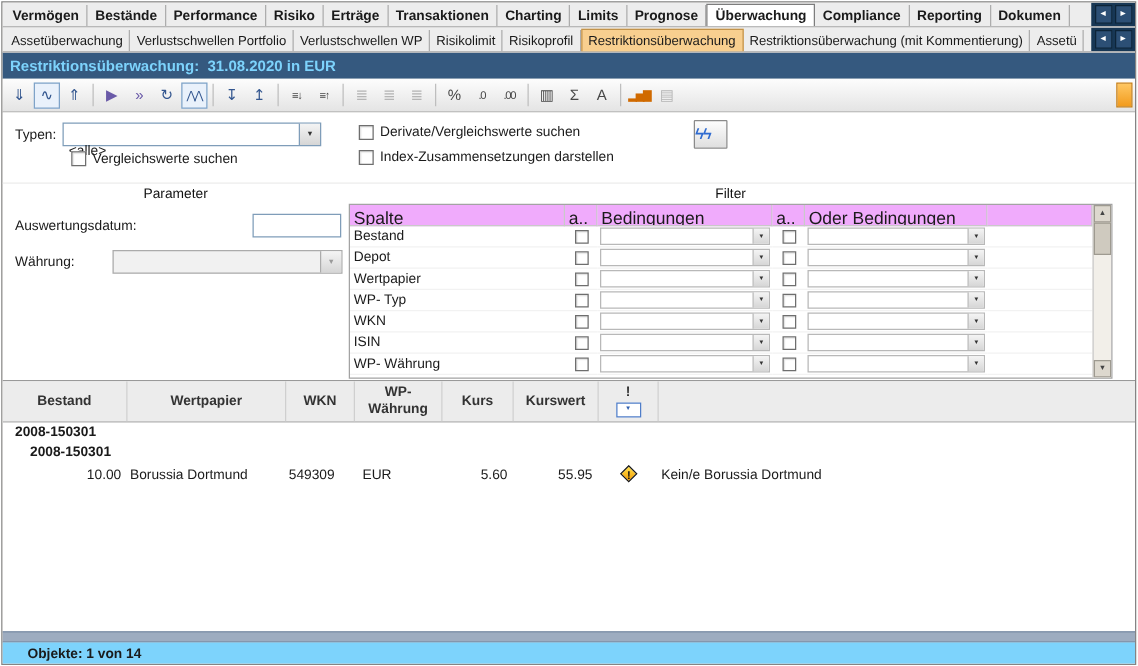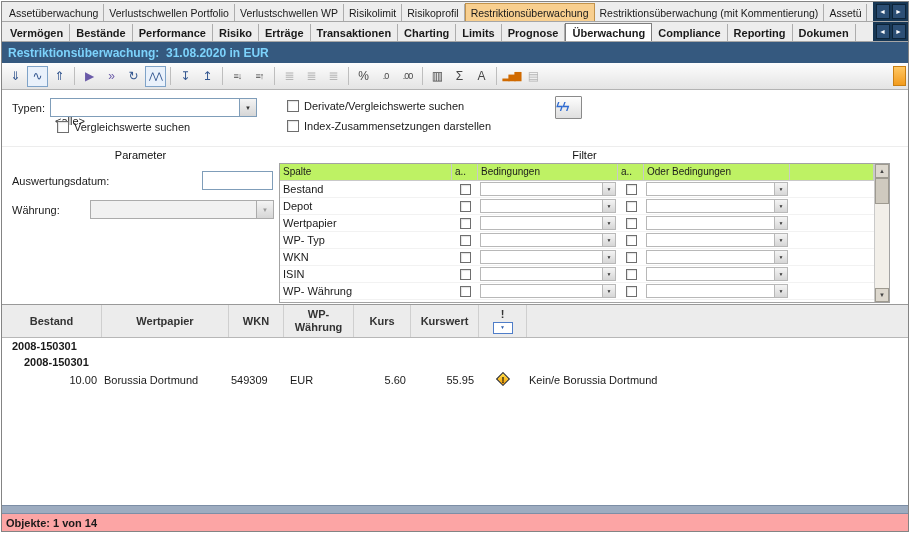--- a/index.html
+++ b/index.html
@@ -60,22 +60,22 @@
   
   .panels{flex:none;position:relative;height:158px;background:#fff;font-size:11px;border-top:1px solid #EDEDED;}
   .panel-title{position:absolute;top:2px;text-align:center;font-size:11px;color:#111;}
   .plabel{position:absolute;font-size:11px;}
   .txt{position:absolute;height:19px;border:1px solid #7F9DB9;background:#fff;
     font-family:"Liberation Sans",sans-serif;font-size:11px;padding:0 3px;}
   .ftable{position:absolute;left:277px;top:16px;width:611px;height:140px;
     border:1px solid #A3A3A3;background:#fff;overflow:hidden;}
   .fgrid{display:grid;grid-template-columns:172px 26px 140px 26px 146px 1fr;
     grid-auto-rows:17px;margin-right:15px;}
-  .fh{background:#bef264;border-right:1px solid #C9C9C9;border-bottom:1px solid #C9C9C9;
-    padding:2px 3px 0 3px;font-size:10px;overflow:hidden;white-space:nowrap;}
+  .fh{background:#f0abfc;border-right:1px solid #C9C9C9;border-bottom:1px solid #C9C9C9;
+    padding:2px 3px 0 3px;font-size:14px;overflow:hidden;white-space:nowrap;}
   .fc{border-bottom:1px solid #F2F2F2;display:flex;align-items:center;overflow:hidden;}
   .flabel{padding-left:3px;}
   .fcb{justify-content:center;}
   .fcb .box{width:11px;height:11px;}
   .mini-combo{position:relative;flex:1;height:14px;margin:1px 2px;background:#fff;border:1px solid #B8B8B8;}
   .mini-combo .combo-btn{width:13px;border-left:1px solid #B8B8B8;font-size:5px;}
   .fscroll{position:absolute;right:0;top:0;bottom:0;width:15px;background:#F2EFE9;
     border-left:1px solid #C9C9C9;display:flex;flex-direction:column;}
   .scb{height:14px;background:#DDD8CE;border:1px solid #9E9A90;color:#444;font-size:6px;
     display:flex;align-items:center;justify-content:center;flex:none;}
@@ -99,42 +99,27 @@
   .dc.num{text-align:right;padding-right:5px;}
   .dc.pad6{padding-left:6px;}
   .dc.center{display:flex;justify-content:center;}
   .diamond-wrap{position:relative;width:15px;height:15px;}
   .diamond{position:absolute;left:2px;top:2px;width:10px;height:10px;transform:rotate(45deg);
     background:linear-gradient(135deg,#FFE14D,#F59B00);border:1px solid #1A1A1A;}
   .diamond-ex{position:absolute;left:0;top:0;width:15px;height:16px;display:flex;align-items:center;
     justify-content:center;font-size:9px;font-weight:700;color:#111;}
   
   .bsplit{flex:none;height:9px;background:#9DACC0;border-top:1px solid #7C8EA6;border-bottom:1px solid #7C8EA6;}
-  .status{flex:none;height:17px;background:#fca5a5;display:flex;align-items:center;
-    padding-left:4px;font-size:11px;font-weight:700;color:#1A1A1A;}
+  .status{flex:none;height:17px;background:#7dd3fc;display:flex;align-items:center;
+    padding-left:20px;font-size:11px;font-weight:700;color:#1A1A1A;}
 </style>
 </head>
 <body>
 
 <div class="window">
-
-  <div class="tabbar tabbar-2">
-    <div class="tab">Assetüberwachung</div>
-    <div class="tab">Verlustschwellen Portfolio</div>
-    <div class="tab">Verlustschwellen WP</div>
-    <div class="tab">Risikolimit</div>
-    <div class="tab">Risikoprofil</div>
-    <div class="tab active">Restriktionsüberwachung</div>
-    <div class="tab">Restriktionsüberwachung (mit Kommentierung)</div>
-    <div class="tab">Assetü</div>
-    <div class="tab-scroll">
-      <div class="sbtn">◄</div>
-      <div class="sbtn">►</div>
-    </div>
-  </div>
 
   <div class="tabbar tabbar-1">
     <div class="tab">Vermögen</div>
     <div class="tab">Bestände</div>
     <div class="tab">Performance</div>
     <div class="tab">Risiko</div>
     <div class="tab">Erträge</div>
     <div class="tab">Transaktionen</div>
     <div class="tab">Charting</div>
     <div class="tab">Limits</div>
@@ -142,20 +127,35 @@
     <div class="tab active">Überwachung</div>
     <div class="tab">Compliance</div>
     <div class="tab">Reporting</div>
     <div class="tab">Dokumen</div>
     <div class="tab-scroll">
       <div class="sbtn">◄</div>
       <div class="sbtn">►</div>
     </div>
   </div>
 
+  <div class="tabbar tabbar-2">
+    <div class="tab">Assetüberwachung</div>
+    <div class="tab">Verlustschwellen Portfolio</div>
+    <div class="tab">Verlustschwellen WP</div>
+    <div class="tab">Risikolimit</div>
+    <div class="tab">Risikoprofil</div>
+    <div class="tab active">Restriktionsüberwachung</div>
+    <div class="tab">Restriktionsüberwachung (mit Kommentierung)</div>
+    <div class="tab">Assetü</div>
+    <div class="tab-scroll">
+      <div class="sbtn">◄</div>
+      <div class="sbtn">►</div>
+    </div>
+  </div>
+
   <div class="titlebar">Restriktionsüberwachung:  31.08.2020 in EUR</div>
 
   <div class="toolbar">
     <div class="tbtn">⇓</div>
     <div class="tbtn pressed">∿</div>
     <div class="tbtn">⇑</div>
     <div class="tsep"></div>
     <div class="tbtn purple">▶</div>
     <div class="tbtn purple">»</div>
     <div class="tbtn">↻</div>

